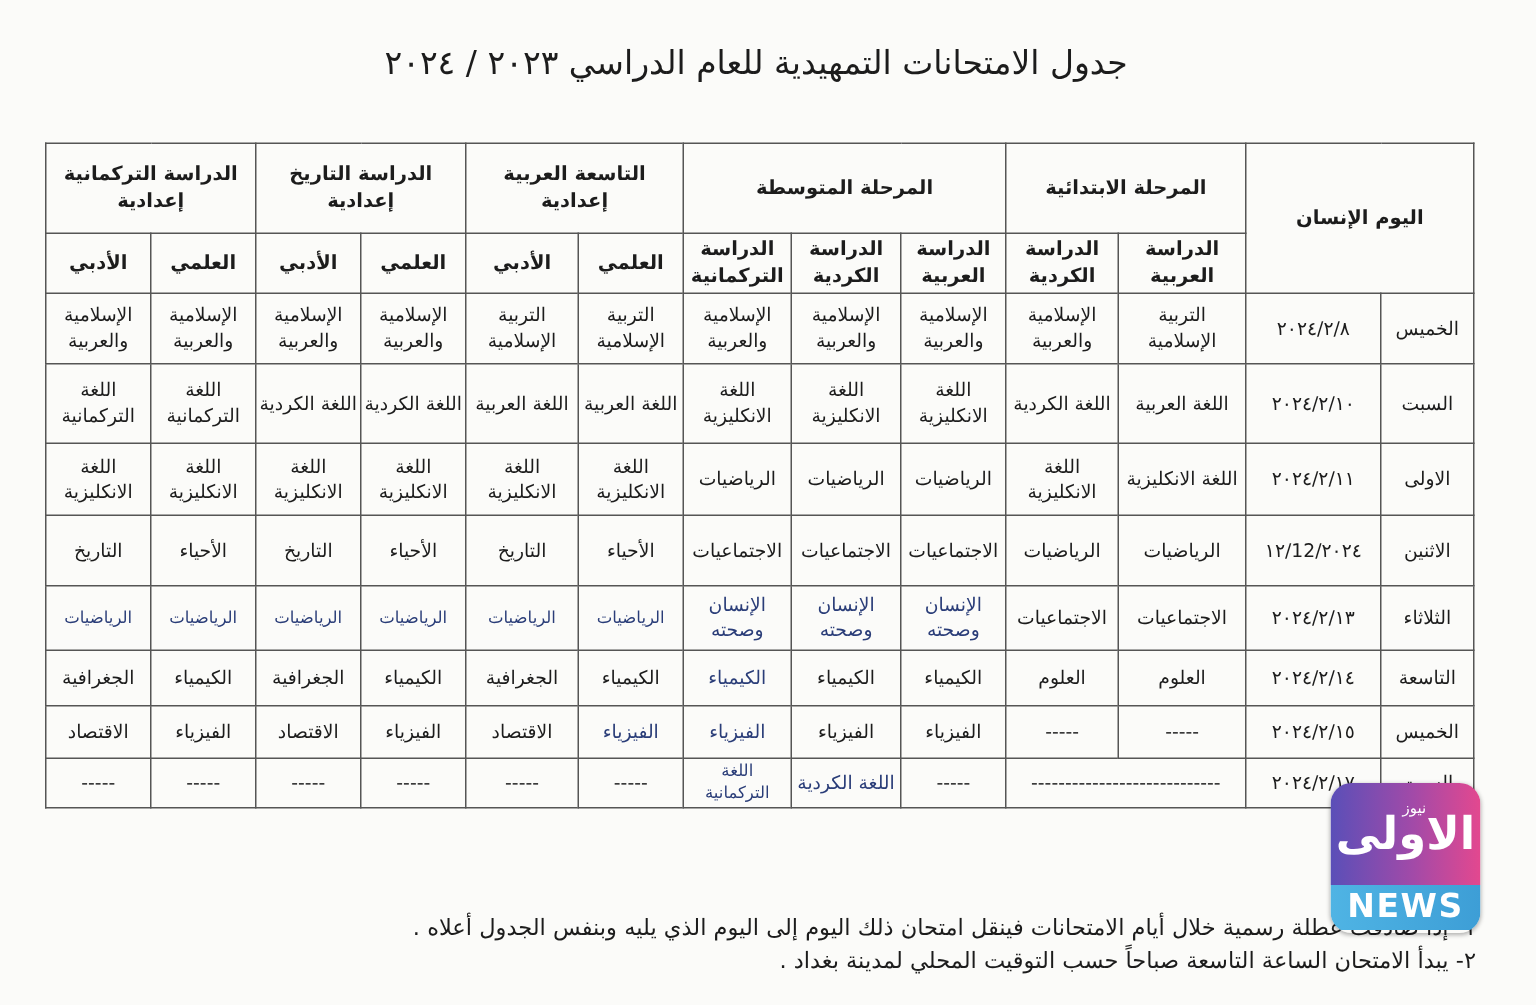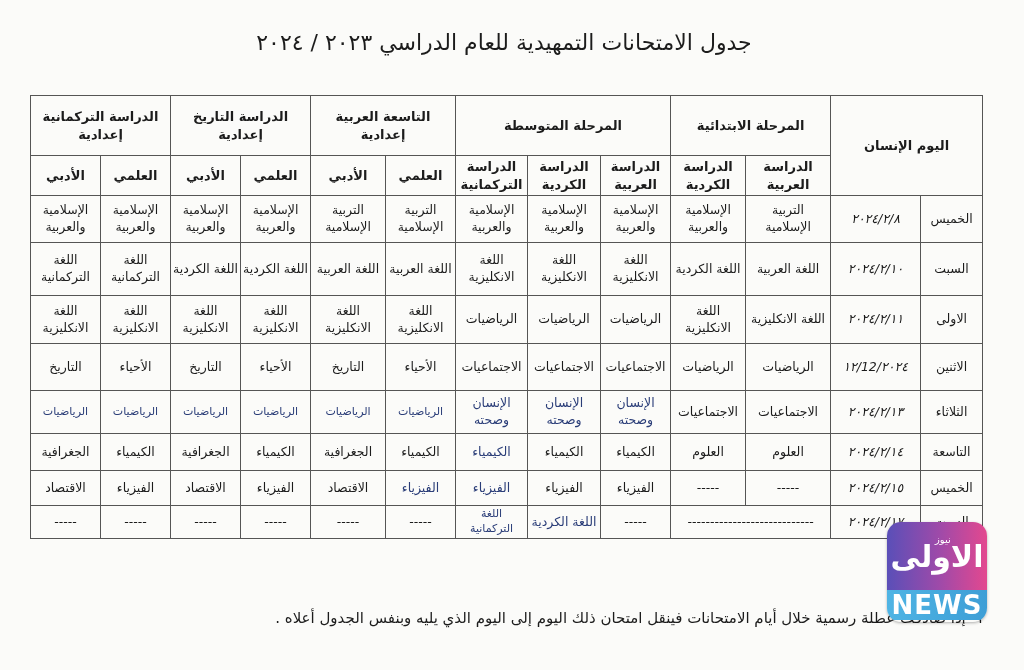--- a/index.html
+++ b/index.html
@@ -24,41 +24,41 @@
   }
   table.sched td, table.sched th {
     border:1.3px solid #555;
     text-align:center; vertical-align:middle;
     font-size:12.5px; line-height:1.35;
     padding:0 2px;
     font-weight:normal;
   }
   table.sched th.h-bold { font-weight:bold; font-size:13px; }
   .day { font-size:14px; }
-  .date { font-size:14px; letter-spacing:0.5px;font-style:italic; }
+  .date { font-size:14px; letter-spacing:0.5px; }
   .blue { color:#2a3d78; }
   .notes {
     position:absolute; right:40px; top:585px; direction:rtl;
     font-size:15px; line-height:22px; text-align:right;
   }
   .notes .hdr { font-size:12px; margin-bottom:0; }
   .logo {
     position:absolute; left:887px; top:522px; width:100px; height:100px;
     border-radius:14px; overflow:hidden;
     box-shadow:0 1px 3px rgba(0,0,0,0.3);
   }
   .logo .top {
     height:68px;
     background:linear-gradient(90deg,#5a4fb8 0%,#a24aa8 55%,#e3488f 100%);
     display:flex; align-items:center; justify-content:center;
     color:#fff; font-weight:bold; font-size:30px; direction:rtl;
   }
   .logo .bottom {
     height:30px; background:linear-gradient(90deg,#4fb4e4,#3d9ed6);
-    color:#fff; font-weight:bold; font-size:26px; text-align:center; line-height:30px;
+    color:#fff; font-weight:bold; font-size:22px; text-align:center; line-height:30px;
     letter-spacing:1px;
   }
   .logo .small { font-size:10px; position:absolute; top:12px; left:48px; color:#fff; }
 </style>
 </head>
 <body>
 
 <div class="title">جدول الامتحانات التمهيدية للعام الدراسي ٢٠٢٣ / ٢٠٢٤</div>
 
 <table class="sched">
@@ -225,19 +225,20 @@
     <td>-----</td>
     <td>-----</td>
     <td>-----</td>
   </tr>
 </tbody>
   </table>
 
 <div class="notes">
   <div class="hdr">ملاحظة</div>
   <div>١- إذا صادفت عطلة رسمية خلال أيام الامتحانات فينقل امتحان ذلك اليوم إلى اليوم الذي يليه وبنفس الجدول أعلاه .</div>
+  <div>٢- يبدأ الامتحان الساعة التاسعة صباحاً حسب التوقيت المحلي لمدينة بغداد .</div>
 </div>
 
 <div class="logo">
   <div class="top">الاولى</div>
   <span class="small">نيوز</span>
   <div class="bottom">NEWS</div>
 </div>
 
 </body></html>

